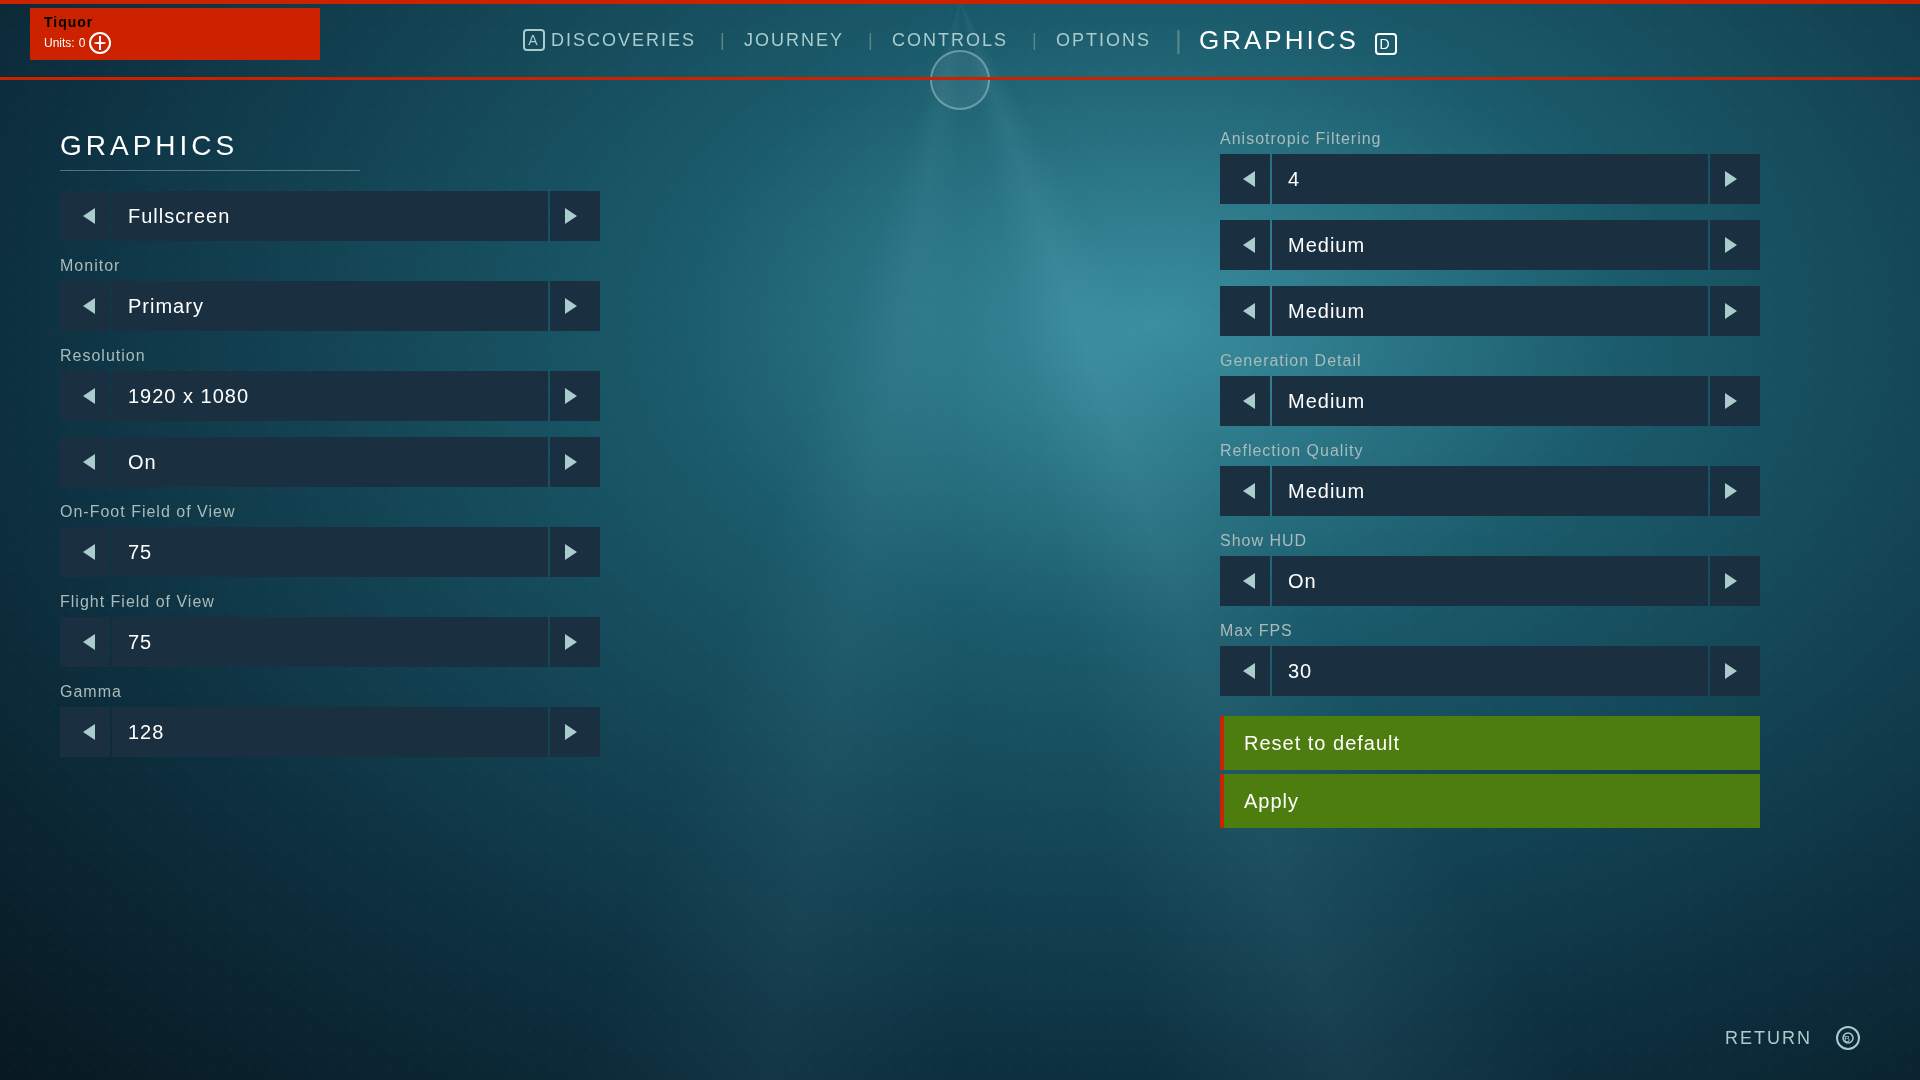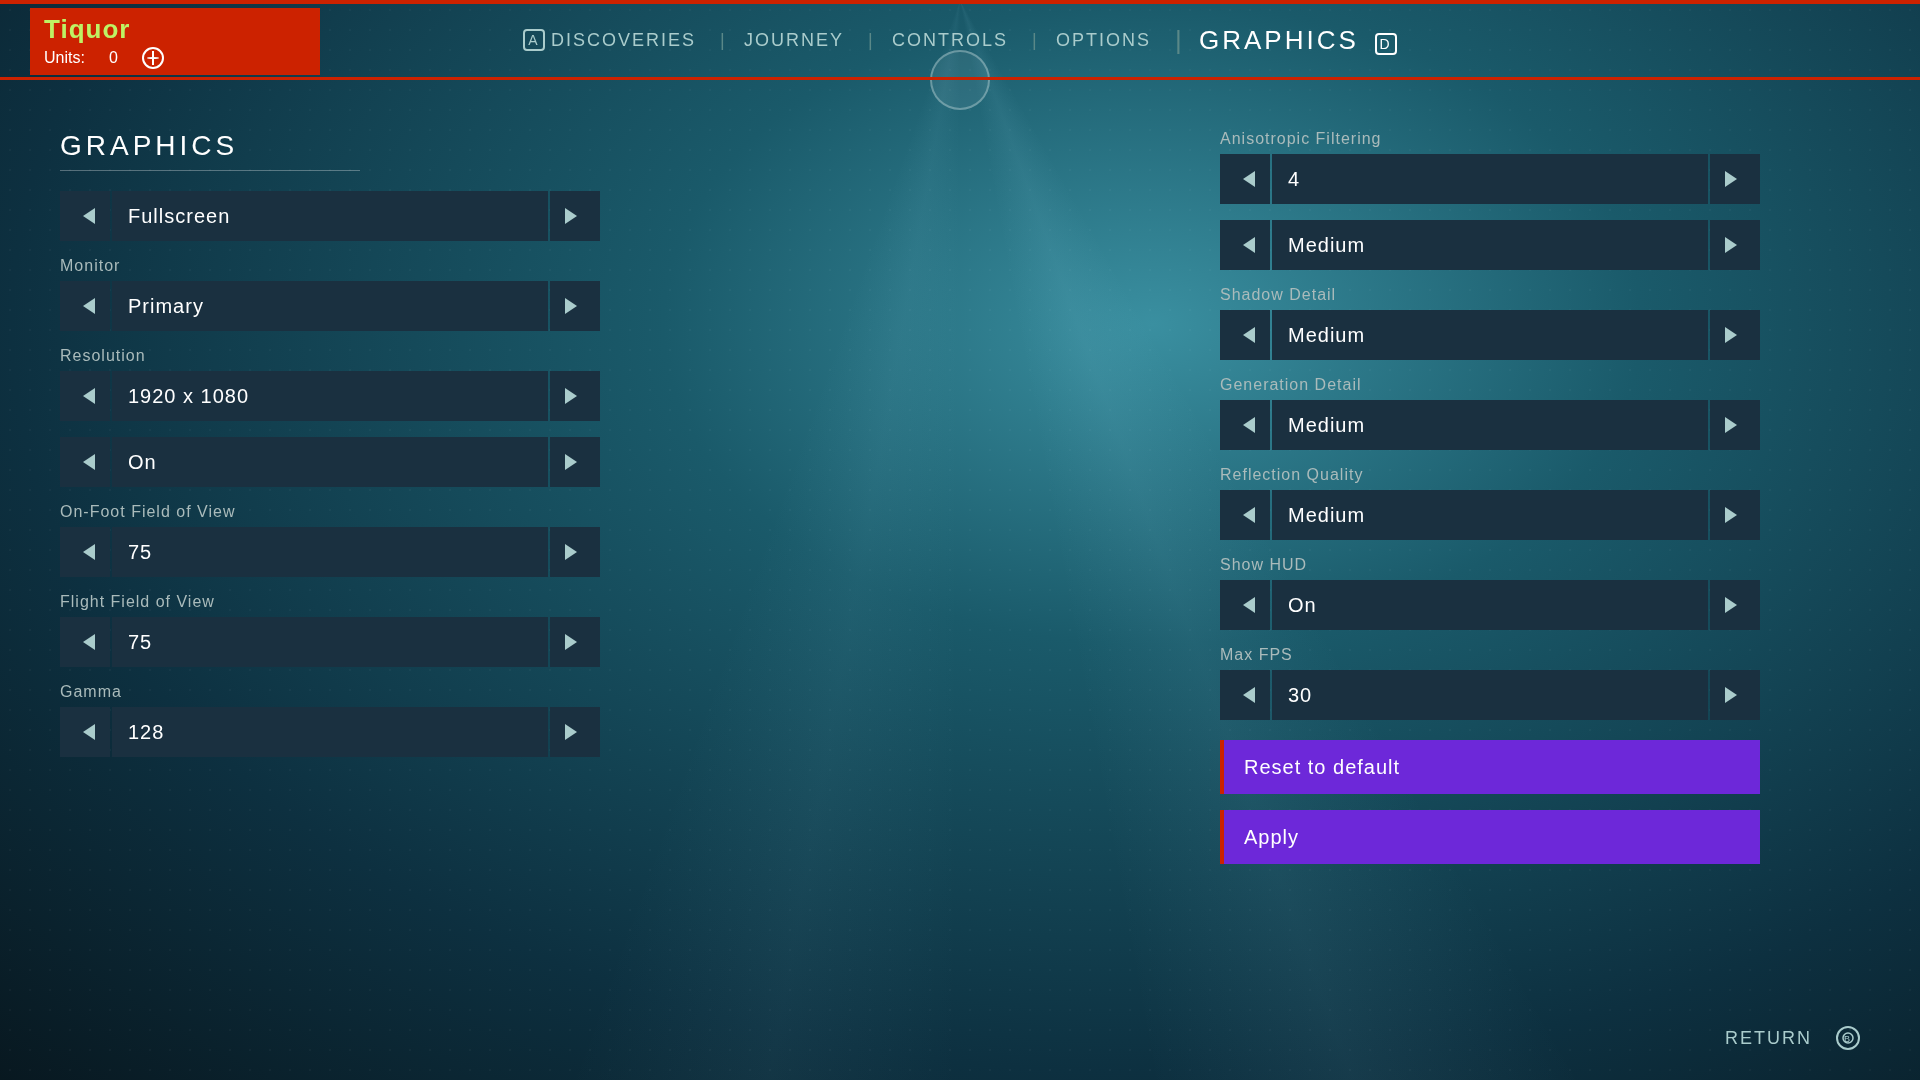--- a/index.html
+++ b/index.html
@@ -51,32 +51,32 @@
       position: absolute;
       top: 8px;
       left: 30px;
       background: #cc2200;
       padding: 6px 14px;
       z-index: 10;
       min-width: 290px;
     }
 
     .user-name {
-      color: #bef264;
-      font-size: 26px;
+      color: #000000;
+      font-size: 14px;
       font-weight: bold;
       letter-spacing: 1px;
     }
 
     .user-units {
       color: white;
-      font-size: 16px;
-      display: flex;
-      align-items: center;
-      gap: 24px;
+      font-size: 12px;
+      display: flex;
+      align-items: center;
+      gap: 4px;
       margin-top: 2px;
     }
 
     .globe-icon {
       width: 22px;
       height: 22px;
       border: 2px solid white;
       border-radius: 50%;
       display: inline-flex;
       align-items: center;
@@ -282,29 +282,29 @@
     .action-buttons {
       margin-top: 20px;
       width: 540px;
     }
 
     .action-btn {
       display: flex;
       align-items: center;
       width: 100%;
       height: 54px;
-      background: #6d28d9;
+      background: #4d7c0f;
       border: none;
       border-left: 4px solid #cc2200;
       color: white;
       font-size: 20px;
       letter-spacing: 1px;
       padding: 4px 20px;
       cursor: pointer;
-      margin-bottom: 16px;
+      margin-bottom: 4px;
       text-align: left;
     }
 
     
     .return-btn {
       position: absolute;
       bottom: 30px;
       right: 60px;
       color: #aacccc;
       font-size: 18px;
@@ -451,21 +451,20 @@
 
     <div class="setting-group">
       <div class="setting-control">
         <button class="arrow-btn arrow-left"></button>
         <div class="setting-value">Medium</div>
         <button class="arrow-btn arrow-right"></button>
       </div>
     </div>
 
     <div class="setting-group">
-      <div class="setting-label">Shadow Detail</div>
       <div class="setting-control">
         <button class="arrow-btn arrow-left"></button>
         <div class="setting-value">Medium</div>
         <button class="arrow-btn arrow-right"></button>
       </div>
     </div>
 
     <div class="setting-group">
       <div class="setting-label">Generation Detail</div>
       <div class="setting-control">

